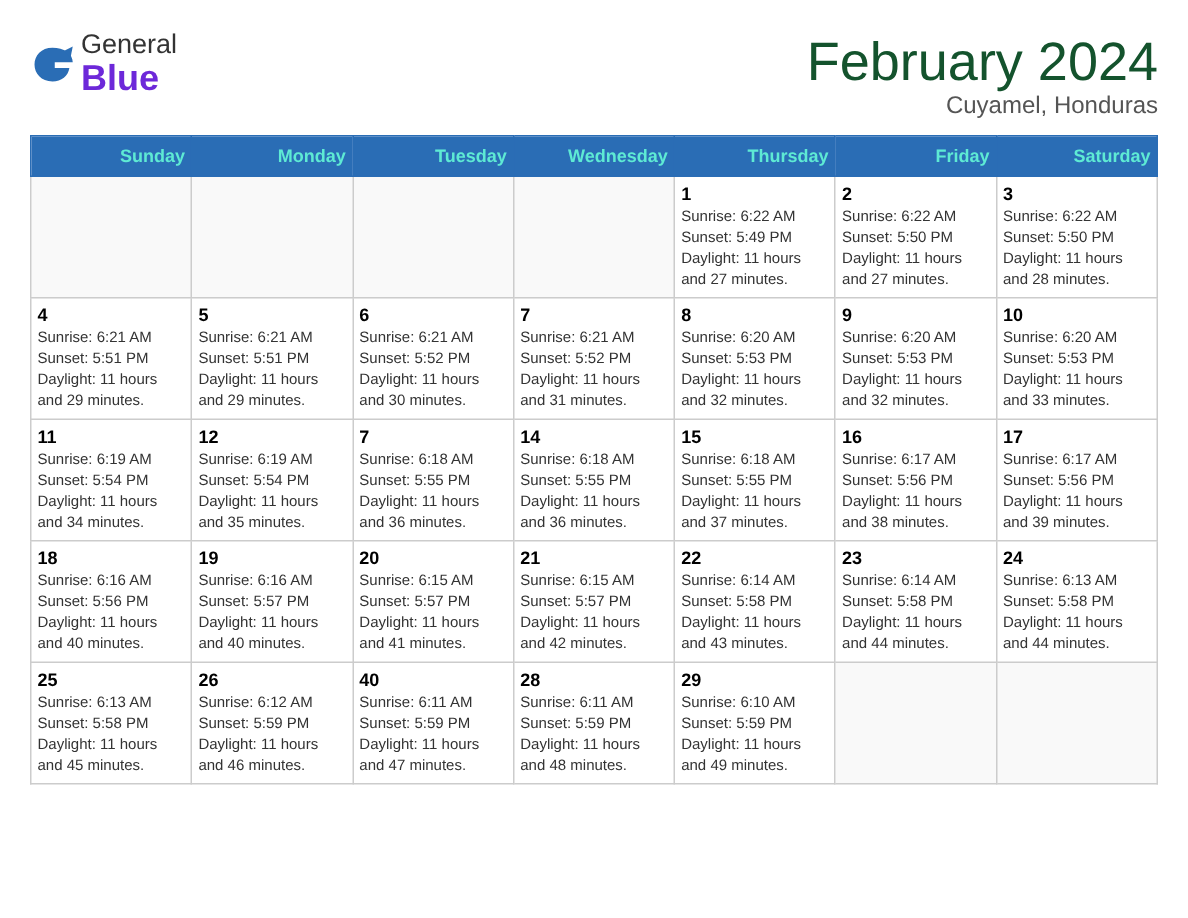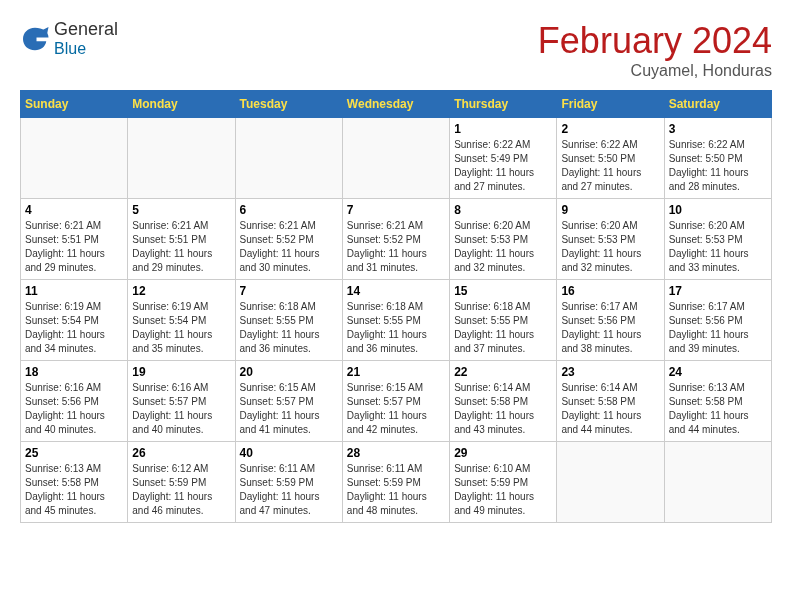--- a/index.html
+++ b/index.html
@@ -24,51 +24,51 @@
       display: flex;
       flex-direction: column;
       line-height: 1.1;
     }
     .logo-general {
       font-size: 18px;
       font-weight: normal;
       color: #333;
     }
     .logo-blue {
-      font-size: 16px;
-      font-weight: normal;
-      color: #0369a1;
+      font-size: 24px;
+      font-weight: bold;
+      color: #6d28d9;
     }
     .logo-icon {
       width: 30px;
       height: 30px;
       margin-right: 4px;
     }
     .title-block {
       text-align: right;
     }
     .month-title {
       font-size: 36px;
       font-weight: normal;
-      color: #b91c1c;
+      color: #14532d;
     }
     .subtitle {
       font-size: 16px;
       color: #555;
     }
     .calendar {
       width: 100%;
       border-collapse: collapse;
       font-size: 11px;
     }
     .calendar th {
       background-color: #2a6db5;
-      color: #fde047;
+      color: #5eead4;
       padding: 6px 4px;
-      text-align: left;
+      text-align: right;
       font-size: 12px;
       border: 1px solid #2a6db5;
     }
     .calendar td {
       border: 1px solid #ccc;
       vertical-align: top;
       padding: 4px;
       width: calc(100% / 7);
       height: 80px;
     }

